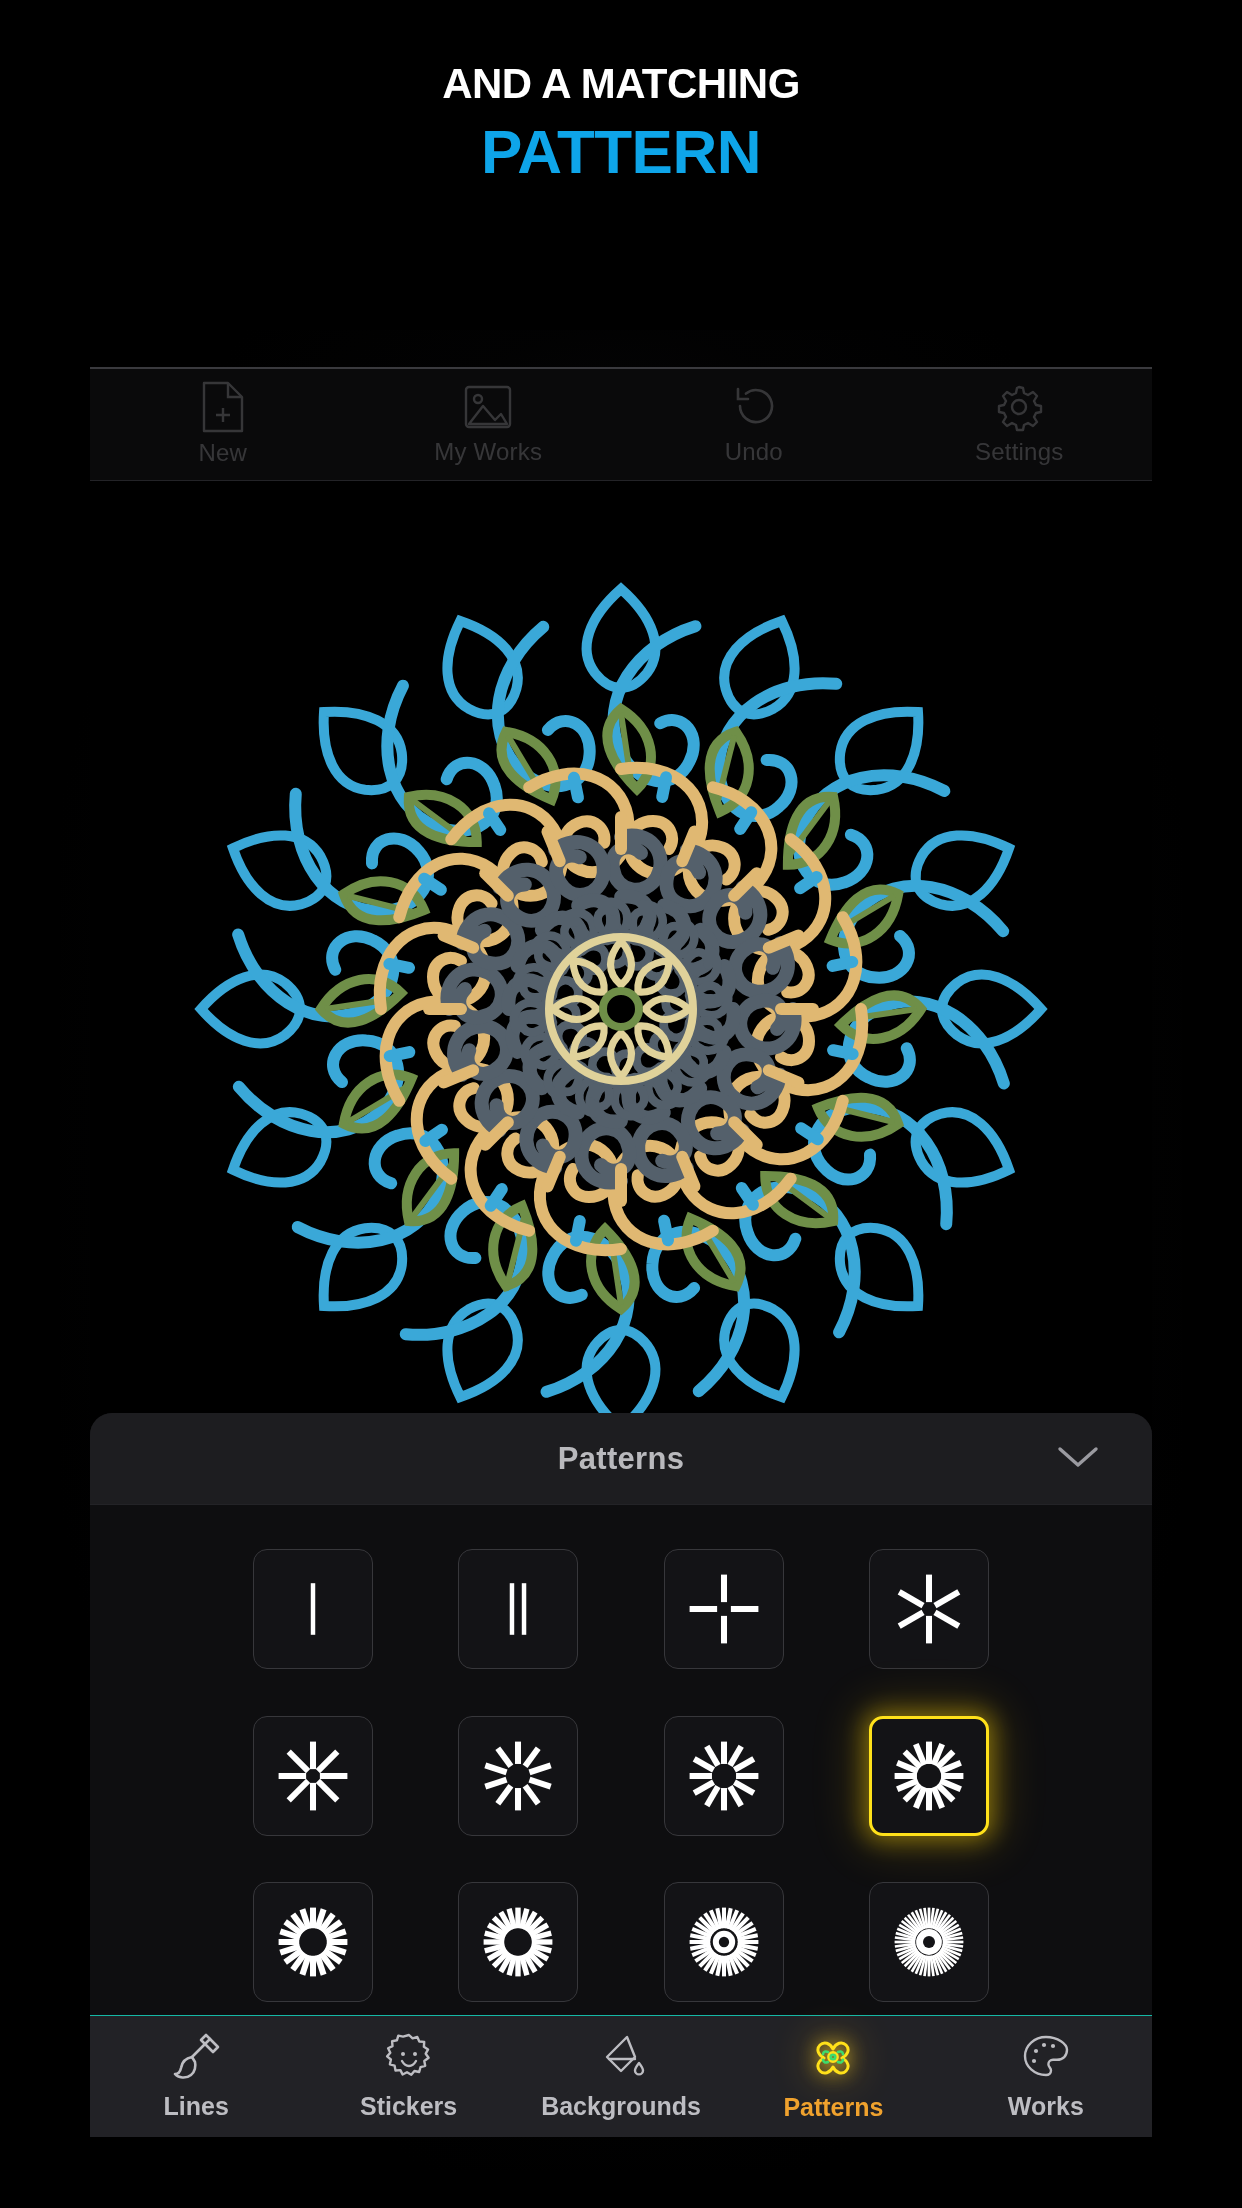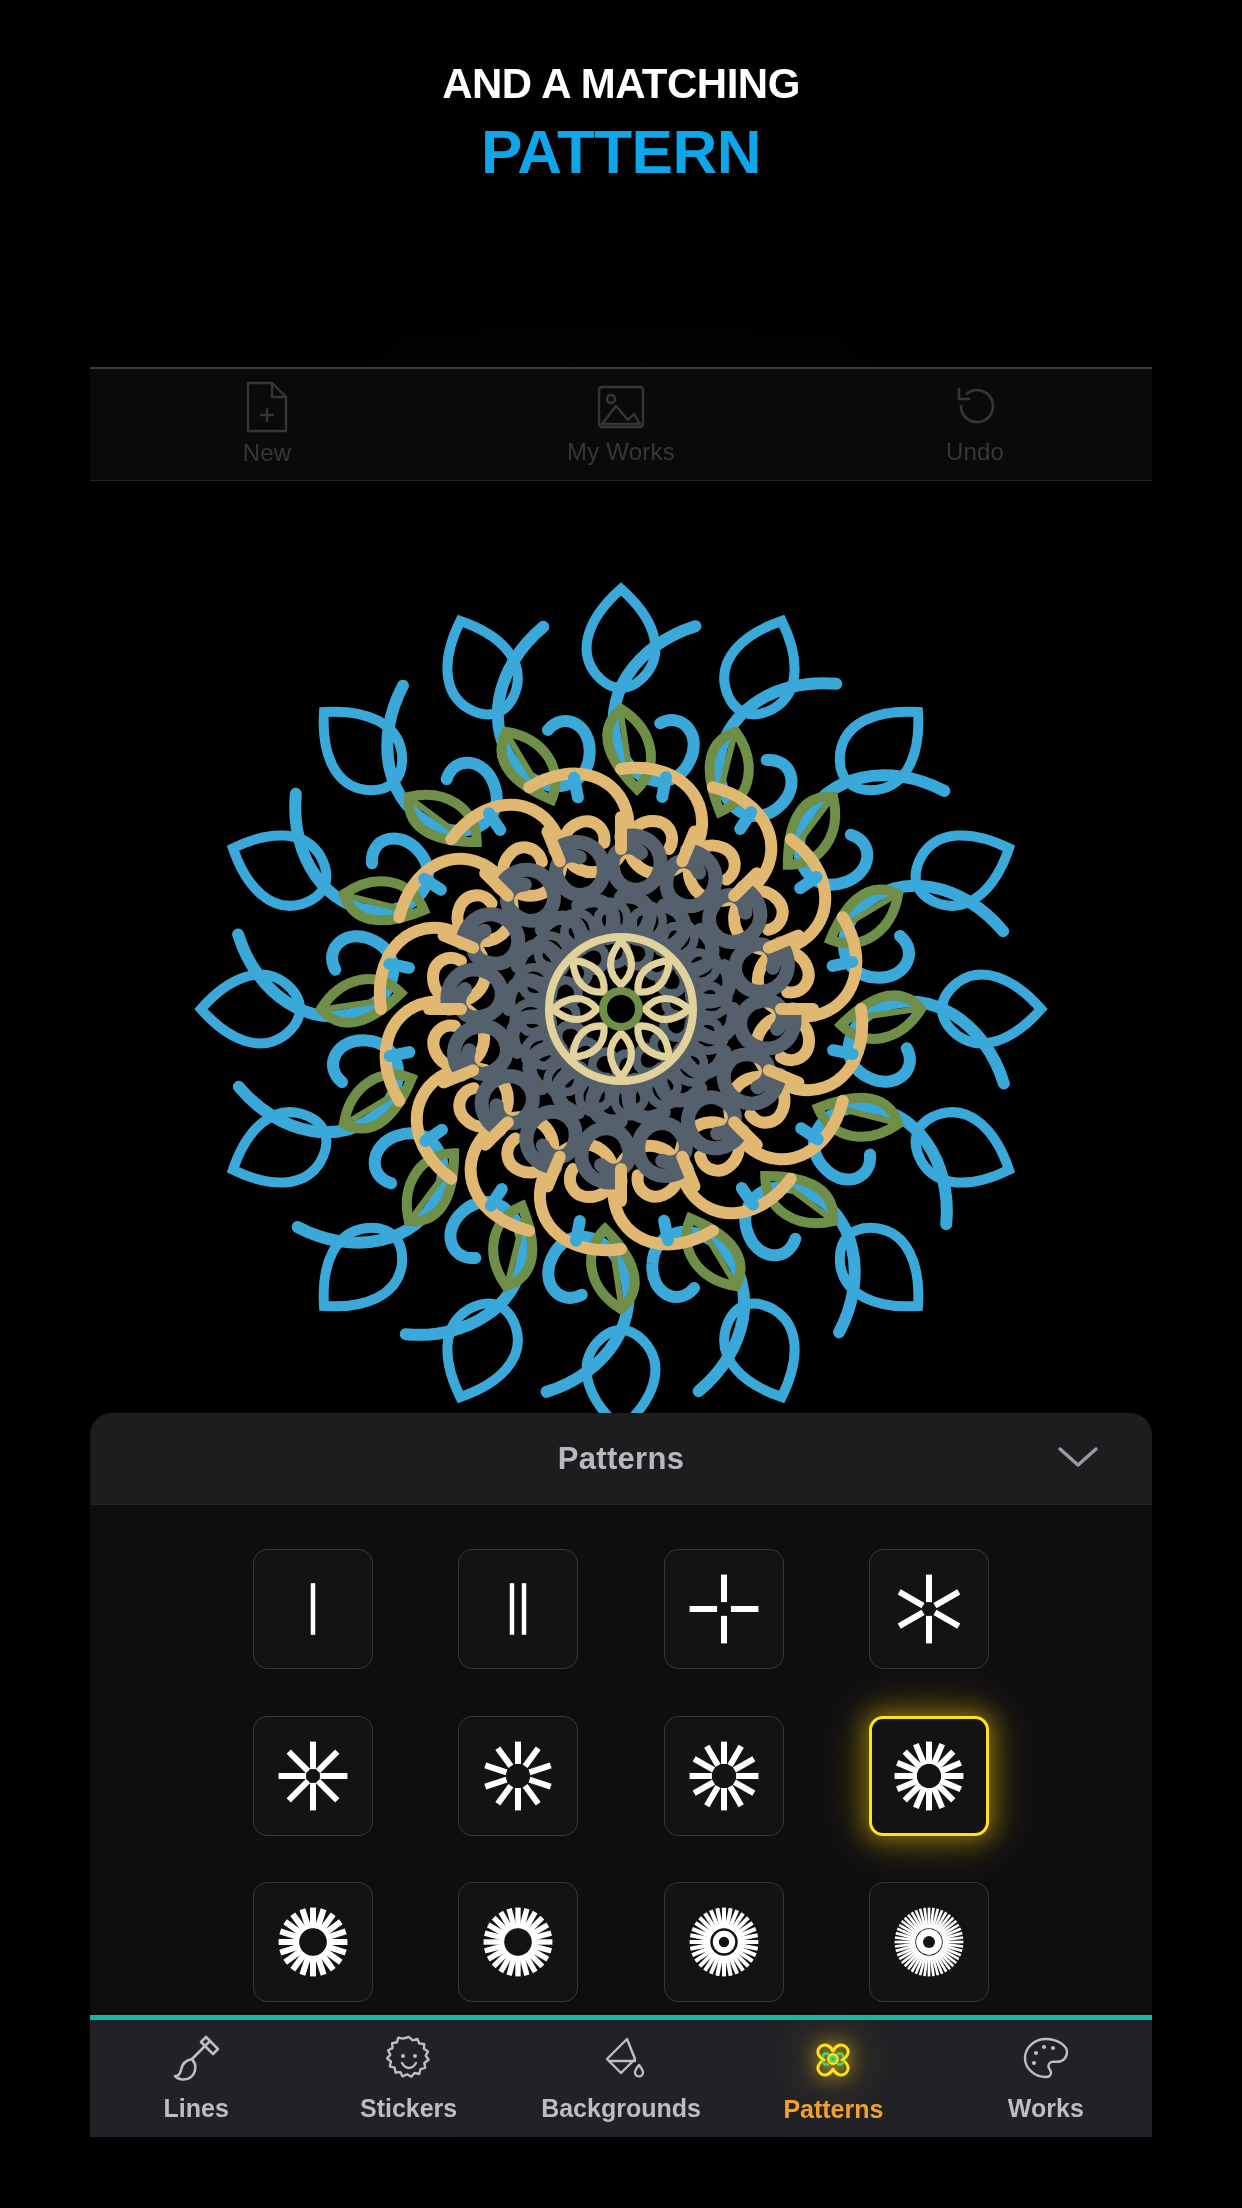--- a/index.html
+++ b/index.html
@@ -105,21 +105,21 @@
   }
   .tile.selected {
     border:3px solid #ffe11a;
     box-shadow:0 0 22px 5px rgba(255,214,10,0.40), 0 0 46px 14px rgba(255,200,0,0.16);
   }
 
   
   .bottomnav {
     position:absolute; left:0; right:0; bottom:0; height:122px;
     background:#222226;
-    border-top:5px solid #14b8a6;
+    border-top:1px solid #14b8a6;
     display:flex; align-items:center;
   }
   .nav {
     flex:1; display:flex; flex-direction:column;
     align-items:center; justify-content:center; gap:7px;
   }
   .nav-label { font-size:25px; color:#bdbdc2; font-weight:bold; }
   .nav.active .nav-label { color:#f0a22e; }
   .nav.active .nav-ico {
     filter:drop-shadow(0 0 9px rgba(255,210,40,.85)) drop-shadow(0 0 20px rgba(255,190,20,.45));
@@ -164,20 +164,29 @@
     <div class="tool">
       <span>
         <svg width="50" height="50" viewBox="0 0 50 50" fill="none" stroke="#8b8b90" stroke-width="2.6" stroke-linecap="round">
           <path d="M11 24a16 16 0 1 0 6-12.4"></path>
           <path d="M9 7v10h10"></path>
         </svg>
       </span>
       <span class="tool-label">Undo</span>
     </div>
 
+    <div class="tool">
+      <span>
+        <svg width="50" height="50" viewBox="0 0 50 50" fill="none" stroke="#8b8b90" stroke-width="2.4">
+          <path d="M25 5l4 1 1 5 4 2 5-3 4 4-3 5 2 4 5 1v6l-5 1-2 4 3 5-4 4-5-3-4 2-1 5h-6l-1-5-4-2-5 3-4-4 3-5-2-4-5-1v-6l5-1 2-4-3-5 4-4 5 3 4-2 1-5z" stroke-linejoin="round"></path>
+          <circle cx="25" cy="25" r="7"></circle>
+        </svg>
+      </span>
+      <span class="tool-label">Settings</span>
+    </div>
 
   </div>
 
   <div class="canvas">
     <svg width="1000" height="1000" viewBox="-250 -250 500 500">
       <defs>
         <g id="petal-blue">
           <path d="M0,-210 C -16,-196 -22,-180 -13,-168 C -5,-158 5,-158 13,-168 C 22,-180 16,-196 0,-210 Z" fill="none" stroke="#3aa8d8" stroke-width="5"></path>
         </g>
         <g id="swirl-gold">

